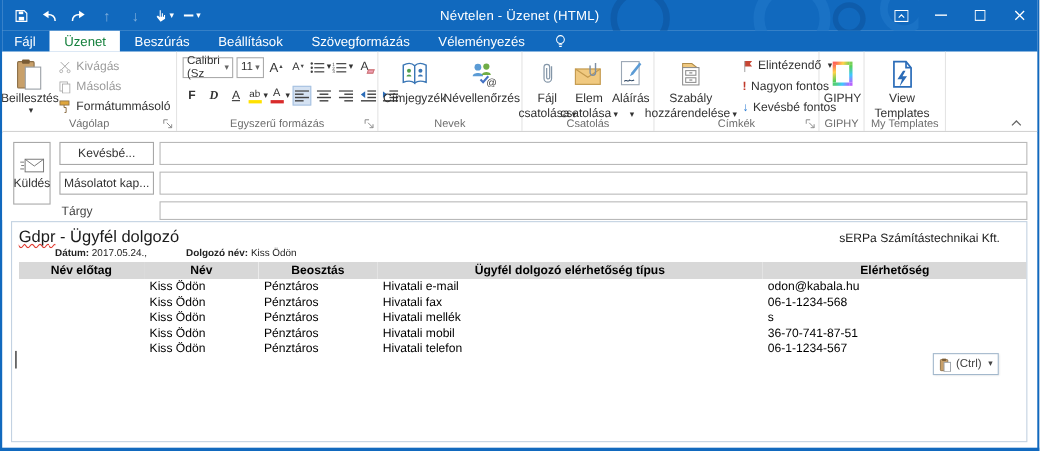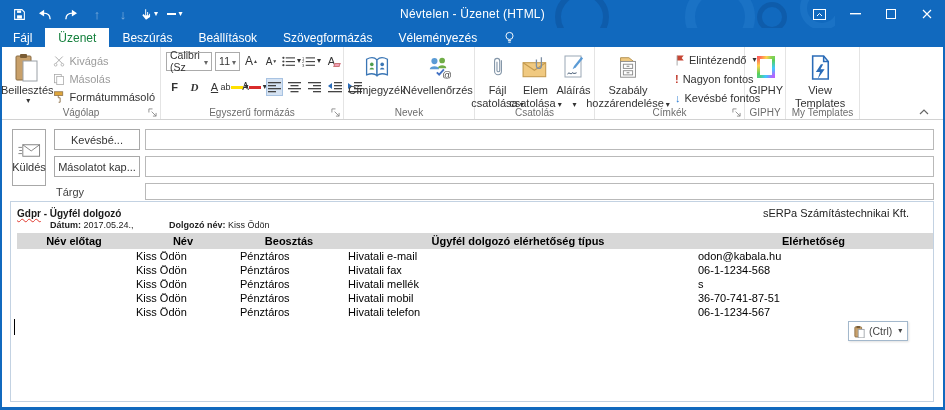--- a/index.html
+++ b/index.html
@@ -43,21 +43,21 @@
   .smallrow.disabled { color:#9b9b9b; }
   .vstack { display:flex; flex-direction:column; justify-content:center; }
   .combo { border:1px solid #ababab; height:19px; display:flex; align-items:center; padding:0 3px; font-size:10.5px; color:#333; background:#fff; }
   .combo .dd::after { color:#666; }
   .fmtrow { display:flex; align-items:center; gap:3px; height:22px; }
   .fbtn { min-width:17px; height:18px; display:flex; align-items:center; justify-content:center; font-size:11px; color:#333; padding:0 1px; }
   .fbtn.sel { background:#d5e2f2; border:1px solid #a8c3e2; }
   .letter-b { font-weight:bold; }
   .letter-i { font-style:italic; font-family:"Liberation Serif", serif; font-weight:bold; }
   .letter-u { text-decoration:underline; }
-  .colorbar { display:flex; flex-direction:row; align-items:center; line-height:1;justify-content:space-between; }
+  .colorbar { display:flex; flex-direction:column; align-items:center; line-height:1;justify-content:space-between; }
   .colorbar .bar { width:12px; height:3px; margin-top:1px; }
   .grow::after { content:"▲"; font-size:5px; vertical-align:top; color:#444; }
   .shrink::after { content:"▼"; font-size:5px; vertical-align:top; color:#444; }
   .tagitem { display:flex; align-items:center; gap:4px; font-size:11px; color:#333; height:18px; white-space:nowrap; }
   .red { color:#c0392b; font-weight:bold; }
   .blue { color:#2b7cd3; font-weight:bold; }
   .giphy-ic { width:18px; height:22px; border:3px solid; border-image:linear-gradient(135deg,#ff5a5a,#ffd24a,#58d058,#3ec8ff,#c05aff) 1; background:#fff; }
   .chevron { position:absolute; right:14px; bottom:4px; color:#666; font-size:9px; }
 
   
@@ -66,21 +66,21 @@
     display:flex; flex-direction:column; align-items:center; justify-content:center; gap:3px; font-size:11px; color:#333; }
   .fieldbtn { position:absolute; left:52px; width:86px; height:21px; border:1px solid #a8a8a8; background:#fff;
     display:flex; align-items:center; justify-content:center; font-size:11px; color:#333; }
   .fieldtxt { position:absolute; left:143px; width:789px; height:21px; border:1px solid #b9b9b9; background:#fff;
     font-size:11px; padding:0 4px; font-family:"Liberation Sans", sans-serif; }
   .subjlabel { position:absolute; left:54px; top:65px; font-size:11px; color:#444; }
 
   
   .bodybox { position:absolute; left:8px; top:201px; width:924px; height:201px; border:1px solid #c3d2e2; background:#fff; overflow:hidden; }
   .bodyhead { display:flex; justify-content:space-between; align-items:baseline; margin:5px 24px 0 6px; }
-  .doc-title { font-size:10px; font-weight:bold; color:#1a1a1a; }
+  .doc-title { font-size:15px; font-weight:normal; color:#1a1a1a; }
   .misspell { text-decoration:underline wavy #e03a2f 1px; text-decoration-skip-ink:none; }
   .company { font-size:11px; color:#222; }
   .metaline { margin:1px 0 3px 6px; font-size:9px; color:#222; }
   .metaline b { font-weight:bold;padding-left:33px; }
   table.contact { border-collapse:collapse; table-layout:fixed; margin-left:6px; width:917px; }
   table.contact th { background:#d8d8d8; font-size:11px; font-weight:bold; text-align:center; height:16px; padding:0 2px; overflow:hidden; white-space:nowrap; }
   table.contact td { font-size:11px; height:14px; padding:0 0 0 5px; line-height:13px; white-space:nowrap; overflow:hidden; }
   .caret { position:absolute; left:3px; top:117px; width:1px; height:16px; background:#000; }
   .pastebtn { position:absolute; left:837px; top:119px; height:20px; padding:0 5px; border:1px solid #a3b8cc; background:#fff;
     display:flex; align-items:center; gap:4px; font-size:10.5px; color:#444; box-shadow:1px 1px 2px rgba(0,0,0,.12); }

